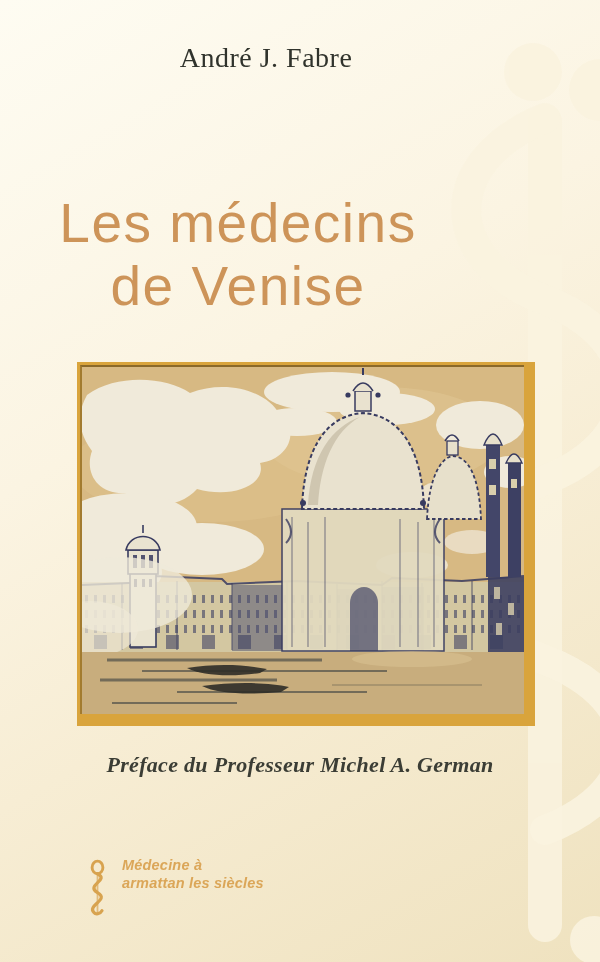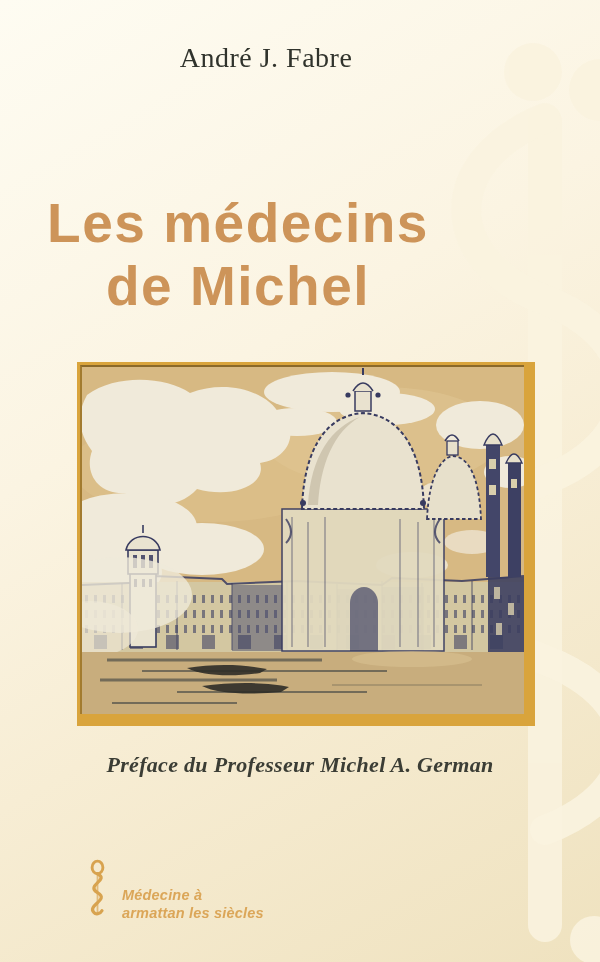--- a/index.html
+++ b/index.html
@@ -12,21 +12,21 @@
   .watermark{position:absolute;right:0;top:0;width:230px;height:962px;}
   
   .author{
     position:absolute;top:42px;left:0;width:532px;text-align:center;
     font-family:"Liberation Serif",serif;font-size:28px;letter-spacing:.5px;
     color:#30332C;
   }
   
   .title{
     position:absolute;top:192px;left:0;width:476px;text-align:center;
-    font-family:"Liberation Sans",sans-serif;font-weight:700;
+    font-family:"Liberation Sans",sans-serif;font-weight:400;
     font-size:55px;line-height:63px;letter-spacing:1.5px;color:#CD9459;
   }
   
   .frame{
     position:absolute;left:77px;top:362px;width:458px;height:364px;
     background:#D9A43C;
   }
   .painting{
     position:absolute;left:3px;top:3px;width:442px;height:347px;
     border-top:2px solid rgba(74,58,28,.55);
@@ -35,21 +35,21 @@
   }
   .painting svg{display:block;}
   
   .preface{
     position:absolute;top:752px;left:0;width:600px;text-align:center;
     font-family:"Liberation Serif",serif;font-style:italic;font-weight:bold;
     font-size:22px;color:#3B3D35;letter-spacing:.3px;
   }
   
   .collection{
-    position:absolute;left:84px;top:856px;display:flex;align-items:flex-end;gap:11px;
+    position:absolute;left:84px;top:856px;display:flex;align-items:flex-start;gap:11px;
   }
   .collection .txt{
     font-family:"Liberation Sans",sans-serif;font-style:italic;font-weight:bold;
     font-size:14.5px;line-height:1.25;color:#DBA658;letter-spacing:.2px;
   }
   
   .publisher{
     position:absolute;left:340px;top:880px;width:225px;text-align:center;
     font-family:"Liberation Serif",serif;font-weight:bold;color:#D2A04A;
     white-space:nowrap;
@@ -71,21 +71,21 @@
       <rect x="158" y="104" width="34" height="838" rx="17"></rect>
       <circle cx="224" cy="940" r="24"></circle>
     </g>
     <path d="M175,118 C 70,160 70,260 175,300 C 280,340 280,440 175,480 C 70,520 70,620 175,660 C 280,700 280,790 175,830" fill="none" stroke="#FAF3DF" stroke-width="30" stroke-linecap="round" opacity="0.9"></path>
   </svg>
 
   <div class="author">André J. Fabre</div>
 
   <div class="title">
     <div>Les médecins</div>
-    <div>de Michel</div>
+    <div>de Venise</div>
   </div>
 
   <div class="frame">
     <div class="painting">
       <svg viewBox="0 0 442 347" width="442" height="347" xmlns="http://www.w3.org/2000/svg" aria-hidden="true">
         <defs>
           <pattern id="win" width="9" height="15" patternUnits="userSpaceOnUse">
             <rect x="3" y="3" width="3" height="8" fill="#3A3D63" opacity="0.85"></rect>
           </pattern>
         </defs>

